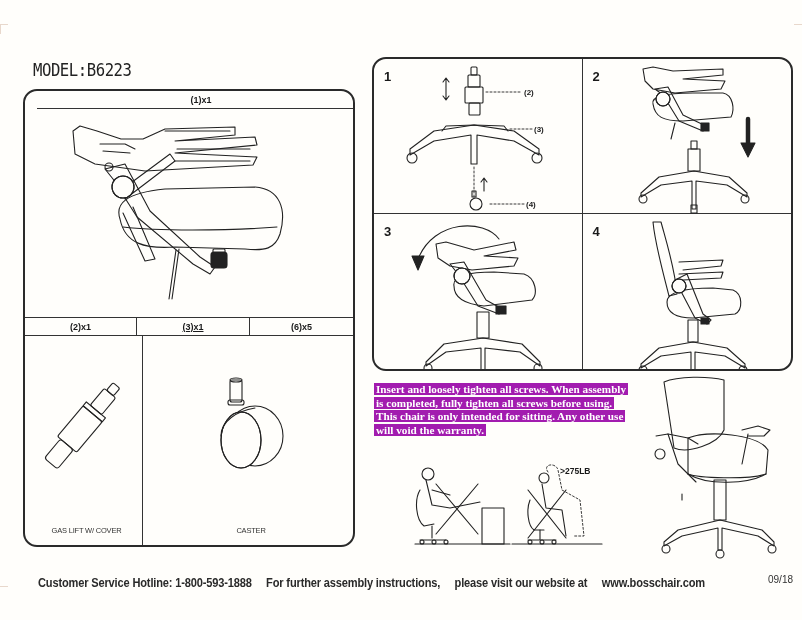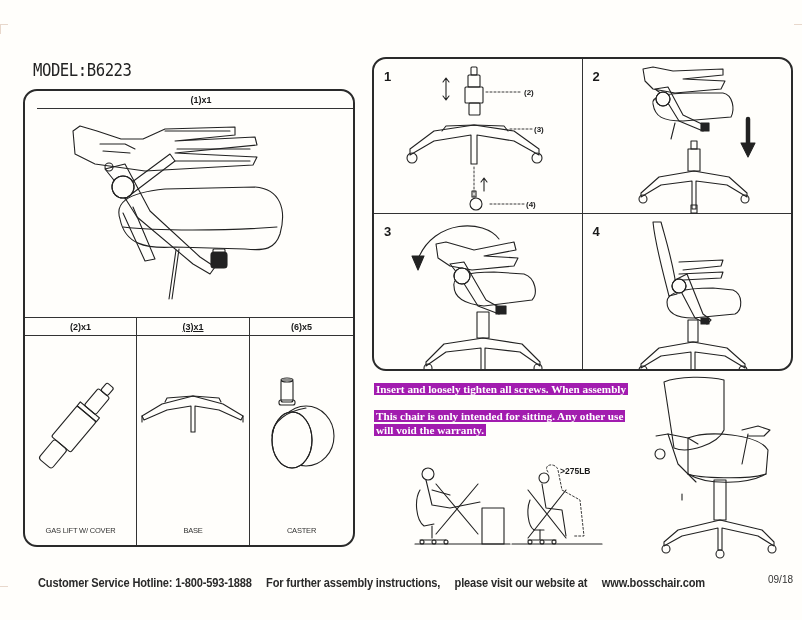--- a/index.html
+++ b/index.html
@@ -25,21 +25,21 @@
     position: absolute; left: 0; top: 226px; width: 100%; height: 19px;
     border-top: 1.5px solid #333; border-bottom: 1.5px solid #333; display: flex;
   }
   .parts-row-head div, .parts-row-body > div {
     font-size: 9px; font-weight: bold; display: flex; align-items: center; justify-content: center;
   }
   .c1 { width: 112px; border-right: 1.5px solid #333; }
   .c2 { width: 113px; border-right: 1.5px solid #333; text-decoration: underline; }
   .c3 { flex: 1; }
   .parts-row-body { position: absolute; left: 0; top: 245px; width: 100%; height: 211px; display: flex; }
-  .parts-row-body > div { flex-direction: column; justify-content: flex-start; position: relative; }
+  .parts-row-body > div { flex-direction: column; justify-content: flex-start; position: relative; margin-left: 6px; }
   .part-label { position: absolute; bottom: 12px; left: 0; width: 100%; text-align: center; font-size: 7.5px; font-weight: normal; color: #333; letter-spacing: -0.2px; }
   .steps-frame {
     left: 372px; top: 57px; width: 421px; height: 314px;
     border: 2px solid #2a2a2a; border-radius: 14px; overflow: hidden;
   }
   .step { position: absolute; width: 50%; height: 50%; }
   .step.s1 { left: 0; top: 0; border-right: 1.5px solid #333; border-bottom: 1.5px solid #333; }
   .step.s2 { left: 50%; top: 0; border-bottom: 1.5px solid #333; }
   .step.s3 { left: 0; top: 50%; border-right: 1.5px solid #333; }
   .step.s4 { left: 50%; top: 50%; }
@@ -111,28 +111,20 @@
         <g transform="rotate(40 54 90)">
           <rect x="46" y="40" width="9" height="10" rx="2"></rect>
           <rect x="43" y="50" width="15" height="22" rx="2"></rect>
           <rect x="38" y="72" width="25" height="5"></rect>
           <rect x="38" y="77" width="25" height="40" rx="2"></rect>
           <rect x="42" y="117" width="17" height="25" rx="3"></rect>
         </g>
       </svg>
       <div class="part-label">GAS LIFT W/ COVER</div>
     </div>
-    <div class="c2">
-      <svg width="112" height="190" viewBox="0 0 112 190">
-        <path d="M56 60 L25 68 L5 80 L7 84 L30 74 L54 70 L54 96 L58 96 L58 70 L82 74 L104 84 L106 80 L86 68 Z"></path>
-        <path d="M56 60 L30 62 L28 66 M56 60 L82 62 L84 66"></path>
-        <path d="M5 80 L5 86 M106 80 L106 86"></path>
-      </svg>
-      <div class="part-label">BASE</div>
-    </div>
     <div class="c3">
       <svg width="108" height="190" viewBox="0 0 108 190">
         <rect x="33" y="44" width="12" height="22" rx="2"></rect>
         <ellipse cx="39" cy="44" rx="6" ry="2"></ellipse>
         <rect x="31" y="64" width="16" height="5" rx="2"></rect>
         <ellipse cx="58" cy="100" rx="28" ry="30"></ellipse>
         <ellipse cx="44" cy="104" rx="20" ry="28" class="white"></ellipse>
         <ellipse cx="44" cy="104" rx="20" ry="28"></ellipse>
         <path d="M24 100 C24 85 40 75 58 72"></path>
       </svg>
@@ -232,21 +224,21 @@
       <rect x="105" y="106" width="10" height="22"></rect>
       <path d="M110 128 L76 134 L58 150 L58 154 L78 142 L108 138 L108 158 L112 158 L112 138 L142 142 L162 154 L162 150 L144 134 Z"></path>
       <circle cx="60" cy="156" r="4"></circle>
         <circle cx="160" cy="156" r="4"></circle>
     </svg>
   </div>
 </div>
 
 <div class="abs warning">
   <span>Insert and loosely tighten all screws. When assembly</span><br>
-  <br>
+  <span>is completed, fully tighten all screws before using.</span><br>
   <span>This chair is only intended for sitting. Any other use</span><br>
   <span>will void the warranty.</span>
 </div>
 
 <svg class="abs" style="left:410px;top:460px;" width="100" height="90" viewBox="0 0 100 90">
   <path d="M5 84 L100 84" stroke-width="1.5"></path>
 
   <rect x="72" y="48" width="22" height="36"></rect>
 
   <circle cx="18" cy="14" r="6"></circle>

